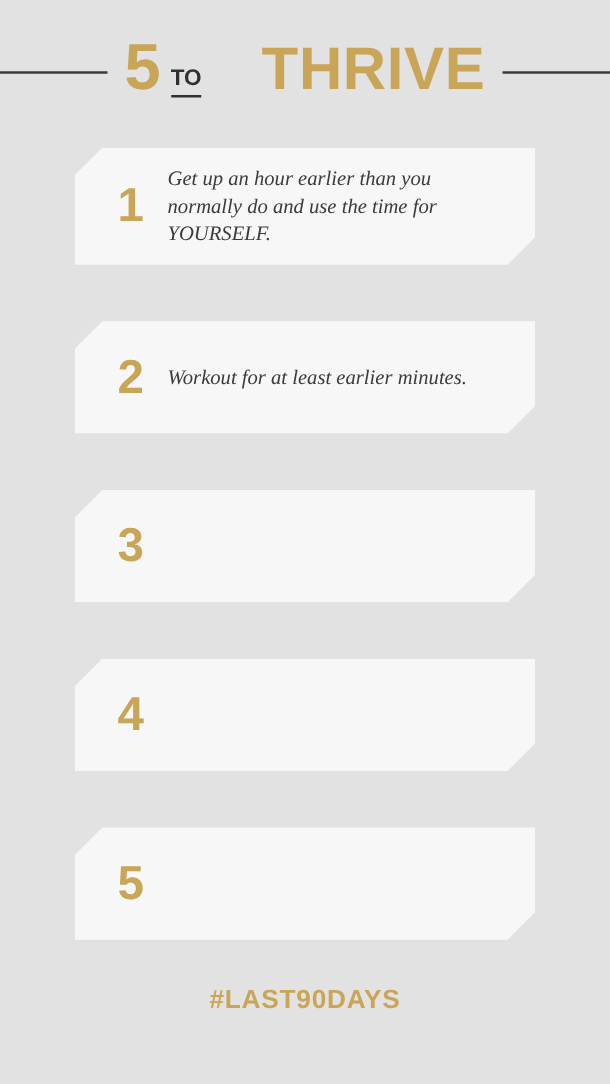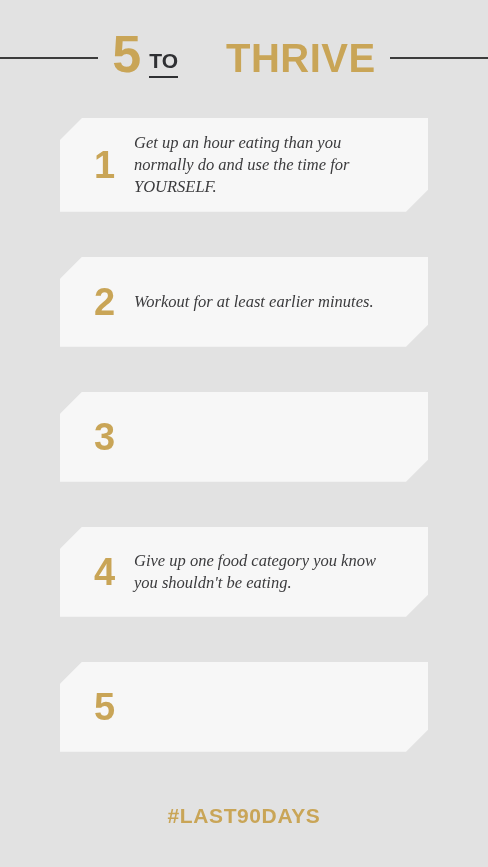--- a/index.html
+++ b/index.html
@@ -50,37 +50,37 @@
     letter-spacing: -1px;
   }
   .title-to-wrap {
     display: inline-block;
     position: relative;
     padding-bottom: 7px;
     align-self: flex-end;
     margin-bottom: 2px;
   }
   .title-to {
-    font-size: 21px;
+    font-size: 18px;
     font-weight: 700;
     color: #2f3033;
     letter-spacing: 0px;
     display: block;
   }
   .title-to-wrap::after {
     content: "";
     position: absolute;
     left: 0;
     right: 0;
     bottom: 0;
     height: 2px;
     background: #2f3033;
   }
   .title-thrive {
-    font-size: 40px;
+    font-size: 48px;
     font-weight: 700;
     color: #c9a557;
     letter-spacing: 0.5px;
     margin-left: 39px;
   }
 
   
   .cards {
     padding: 10px 60px 0 60px;
     display: flex;
@@ -118,21 +118,21 @@
     flex: 1;
   }
   .card-text b {
     font-weight: 400;
     font-style: italic;
   }
 
   
   .footer {
     text-align: center;
-    padding-top: 52px;
+    padding-top: 36px;
   }
   .hashtag {
     color: #c9a557;
     font-size: 21px;
     font-weight: 700;
     letter-spacing: 0.6px;
   }
 </style>
 </head>
 <body>
@@ -146,32 +146,31 @@
     <span class="title-to-wrap">
       <span class="title-to">TO</span>
     </span>
     <span class="title-thrive">THRIVE</span>
   </div>
 </div>
 
 <div class="cards">
     <div class="card">
       <div class="card-number">1</div>
-      <div class="card-text"><span>Get up an hour eating than you normally do and use the time for YOURSELF.</span></div>
+      <div class="card-text"><span>Get up an hour earlier than you normally do and use the time for YOURSELF.</span></div>
     </div>
     <div class="card">
       <div class="card-number">2</div>
       <div class="card-text"><span>Workout for </span><b>at least</b><span> earlier minutes.</span></div>
     </div>
     <div class="card">
       <div class="card-number">3</div>
     </div>
     <div class="card">
       <div class="card-number">4</div>
-      <div class="card-text"><span>Give up one food category you </span><b>know</b><span> you shouldn't be eating.</span></div>
     </div>
     <div class="card">
       <div class="card-number">5</div>
     </div>
   </div>
 
 <div class="footer">
   <span class="hashtag">#LAST90DAYS</span>
 </div>
 

